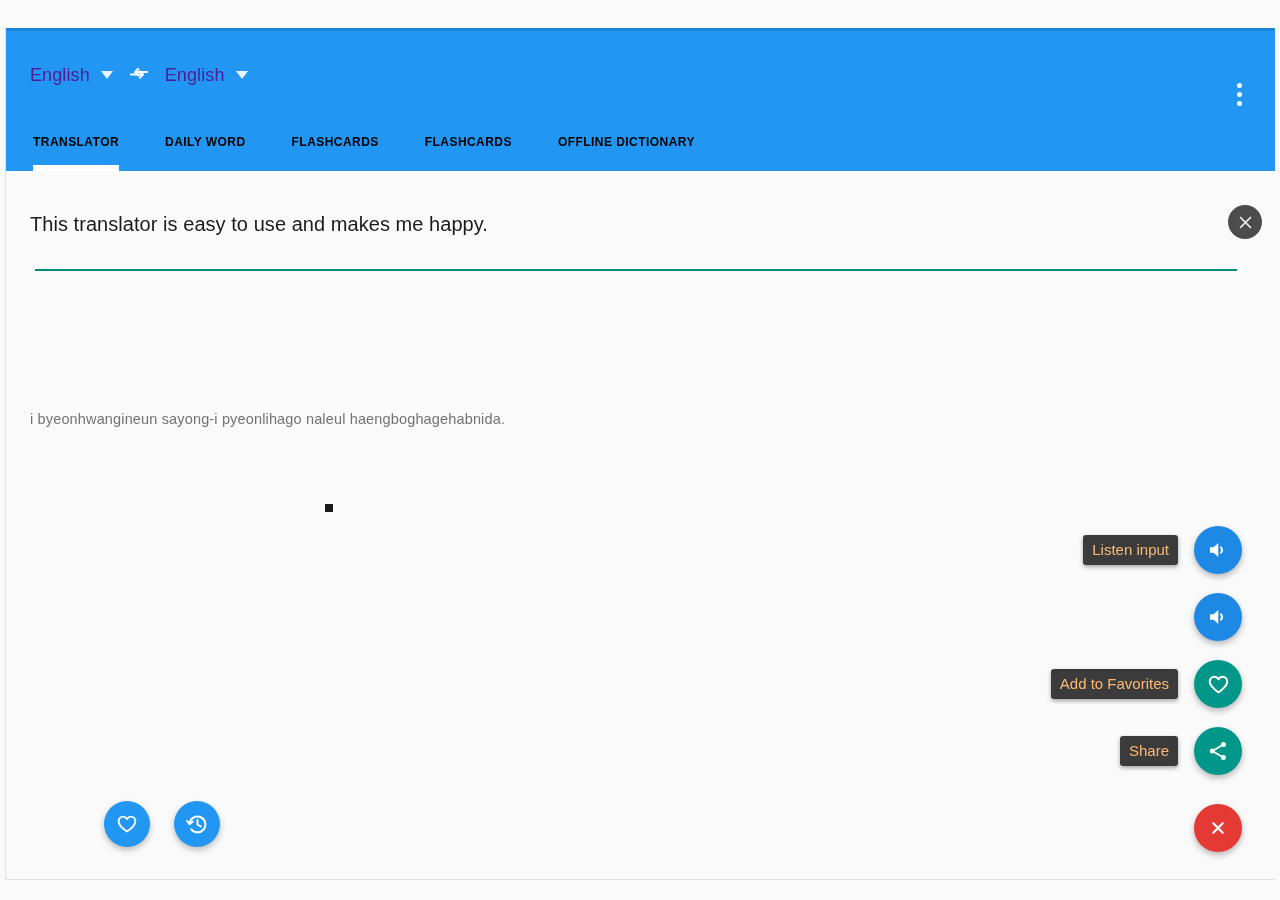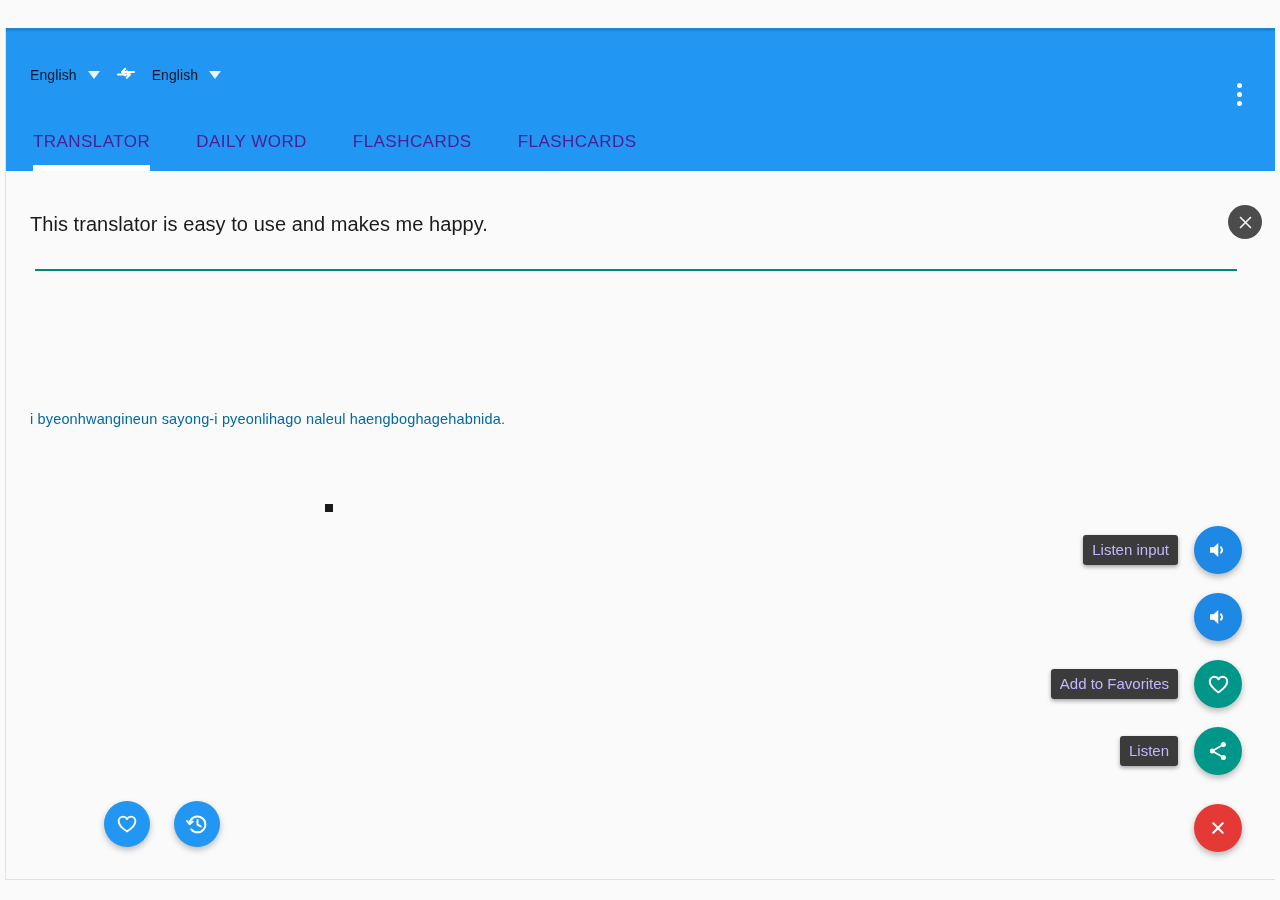--- a/index.html
+++ b/index.html
@@ -43,22 +43,22 @@
     left:18px; top:30px;
     display:flex; align-items:center;
     height:34px;
   }
   .lang-btn {
     display:flex; align-items:center;
     height:34px; padding:0 6px;
     cursor:pointer;
   }
   .lang-label {
-    color:#0f172a;
-    font-size:14px;
+    color:#4c1d95;
+    font-size:18px;
     letter-spacing:.1px;
     line-height:34px;
     white-space:nowrap;
   }
   .caret {
     width:0; height:0;
     margin-left:11px;
     border-left:6.5px solid transparent;
     border-right:6.5px solid transparent;
     border-top:8px solid #e8f4fd;
@@ -95,23 +95,23 @@
   .tab {
     position:relative;
     height:58px;
     display:flex; align-items:center;
     padding:0 0 0 0;
     margin-right:46px;
     cursor:pointer;
     white-space:nowrap;
   }
   .tab span {
-    color:#4c1d95;
-    font-size:17px;
-    font-weight:normal;
+    color:#000000;
+    font-size:12px;
+    font-weight:bold;
     letter-spacing:.45px;
   }
   .tab.active::after {
     content:"";
     position:absolute;
     left:0; right:0; bottom:0;
     height:6px;
     background:#ffffff;
   }
 
@@ -151,38 +151,38 @@
     position:absolute;
     left:319px; top:333px;
     width:8px; height:8px;
     background:#1a1a1a;
   }
 
   .translit {
     position:absolute;
     left:24px; top:238px;
     width:1200px;
-    color:#0369a1;
+    color:#737373;
     font-size:14.5px;
     line-height:20px;
     letter-spacing:.15px;
   }
 
   
   .fab-stack {
     position:absolute;
     right:33px; top:355px;
     display:flex; flex-direction:column;
     align-items:flex-end;
     gap:19px;
   }
   .fab-row { display:flex; align-items:center; }
   .fab-tip {
     background:#3b3b3b;
-    color:#c4b5fd;
+    color:#fdba74;
     font-size:15px;
     line-height:1;
     padding:7px 9px 8px 9px;
     border-radius:3px;
     margin-right:16px;
     white-space:nowrap;
     box-shadow:0 2px 4px rgba(0,0,0,.35);
   }
   .fab {
     width:48px; height:48px;
@@ -262,20 +262,23 @@
         <span>TRANSLATOR</span>
       </div>
       <div class="tab">
         <span>DAILY WORD</span>
       </div>
       <div class="tab">
         <span>FLASHCARDS</span>
       </div>
       <div class="tab">
         <span>FLASHCARDS</span>
+      </div>
+      <div class="tab">
+        <span>OFFLINE DICTIONARY</span>
       </div>
     </div>
   </div>
 
   <div class="content">
 
     <div class="source-row">
       <div class="source-text">This translator is easy to use and makes me happy.</div>
       <div class="clear-btn">
         <svg width="17" height="17" viewBox="0 0 17 17">
@@ -314,21 +317,21 @@
       <div class="fab-row">
         <div class="fab-tip">Add to Favorites</div>
         <div class="fab teal">
           <svg width="25" height="25" viewBox="0 0 24 24">
             <path d="M12 19.5 C12 19.5 3.6 14.2 3.6 9.1 C3.6 6.5 5.6 4.6 8.0 4.6 C9.7 4.6 11.2 5.6 12 7.0 C12.8 5.6 14.3 4.6 16.0 4.6 C18.4 4.6 20.4 6.5 20.4 9.1 C20.4 14.2 12 19.5 12 19.5 Z" fill="none" stroke="#ffffff" stroke-width="1.9" stroke-linejoin="round"></path>
           </svg>
         </div>
       </div>
 
       <div class="fab-row">
-        <div class="fab-tip">Listen</div>
+        <div class="fab-tip">Share</div>
         <div class="fab teal">
           <svg width="24" height="24" viewBox="0 0 24 24">
             <circle cx="17.4" cy="5.6" r="2.5" fill="#ffffff"></circle>
             <circle cx="6.3" cy="12" r="2.5" fill="#ffffff"></circle>
             <circle cx="17.4" cy="18.4" r="2.5" fill="#ffffff"></circle>
             <path d="M8.5 10.8 L15.3 6.8 M8.5 13.2 L15.3 17.2" stroke="#ffffff" stroke-width="1.7" stroke-linecap="round"></path>
           </svg>
         </div>
       </div>
     </div>

